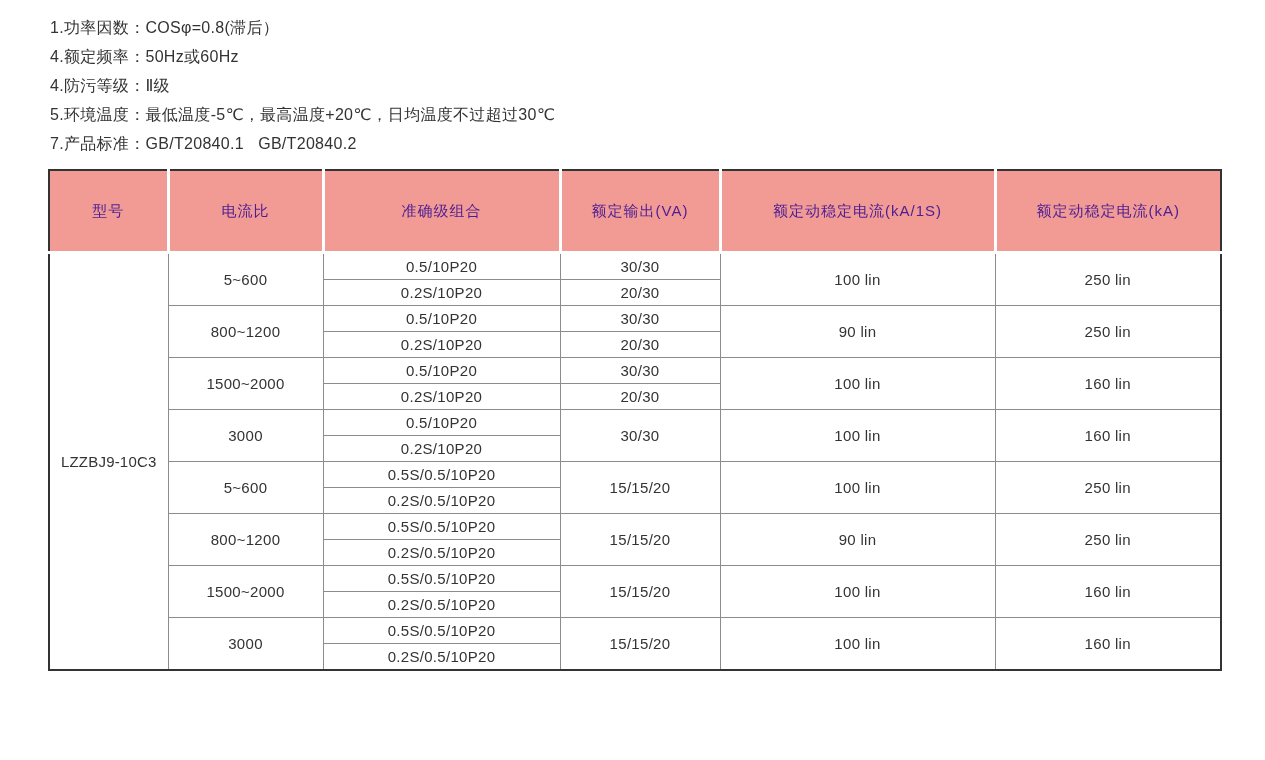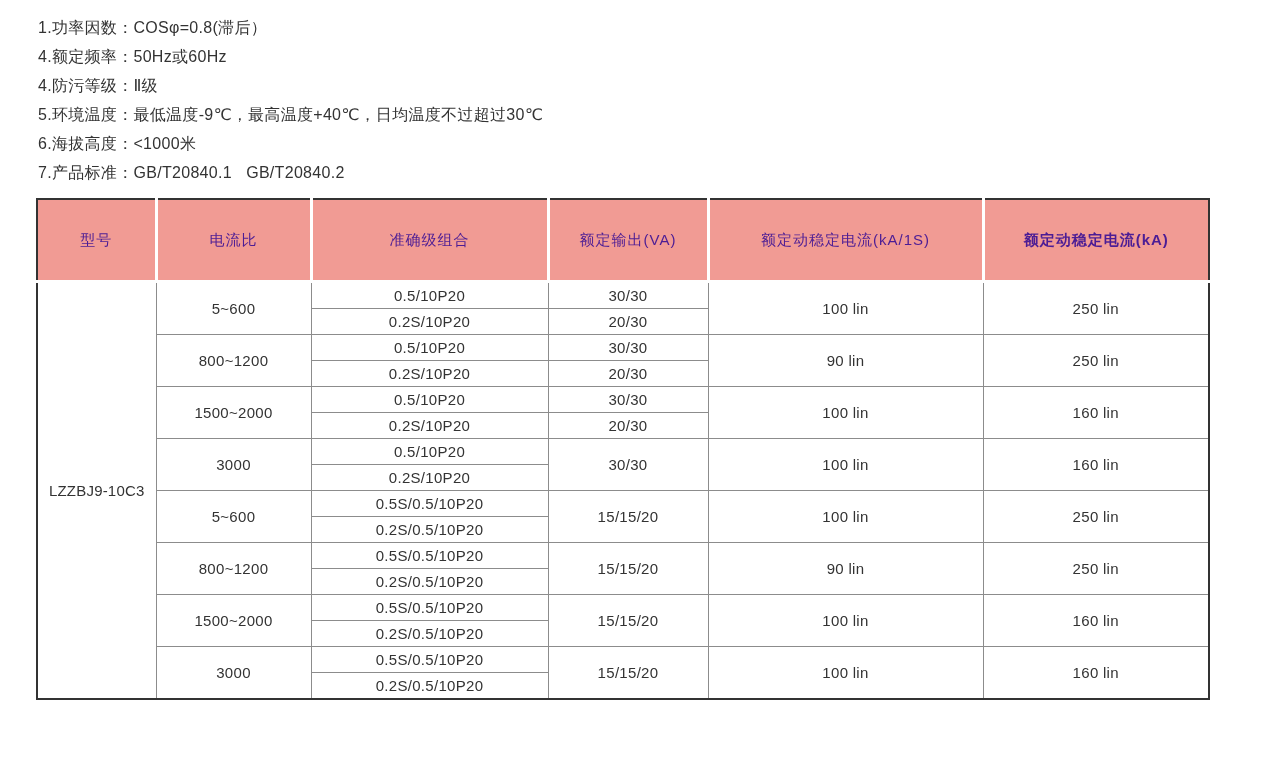--- a/index.html
+++ b/index.html
@@ -2,21 +2,21 @@
 <html><head>
 <meta charset="utf-8">
 <style>
   html, body { margin:0; padding:0; background:#ffffff; }
   body {
     font-family: "Liberation Sans", "DejaVu Sans", sans-serif;
     color:#333333;
     width:1265px; height:760px;
     overflow:hidden;
   }
-  .page { box-sizing:border-box; padding:13px 0 0 36px; }
+  .page { box-sizing:border-box; padding:13px 0 0 36px;margin-left:12px; }
 
   
   .spec-list { padding-left:2px; }
   .spec-line {
     font-size:16px;
     line-height:29px;
     white-space:pre;
     letter-spacing:0.3px;
   }
 
@@ -33,21 +33,21 @@
     color:#4c1d95;
     font-size:15px;
     font-weight:normal;
     height:80px;
     padding:0;
     text-align:center;
     border-right:3px solid #ffffff;
     border-bottom:3px solid #ffffff;
     letter-spacing:1px;
   }
-  .spec-table th:last-child { border-right:none;font-weight:bold; }
+  .spec-table th:last-child { border-right:none; }
   .spec-table td {
     border:1px solid #8c8c8c;
     font-size:15px;
     text-align:center;
     vertical-align:middle;
     height:25px;
     padding:0;
     color:#333333;
     letter-spacing:0.3px;
   }
@@ -55,22 +55,21 @@
 </style>
 </head>
 <body>
 
 <div class="page">
 
   <div class="spec-list">
     <div class="spec-line">1.功率因数：COSφ=0.8(滞后）</div>
     <div class="spec-line">4.额定频率：50Hz或60Hz</div>
     <div class="spec-line">4.防污等级：Ⅱ级</div>
-    <div class="spec-line">5.环境温度：最低温度-9℃，最高温度+40℃，日均温度不过超过30℃</div>
-    <div class="spec-line">6.海拔高度：&lt;1000米</div>
+    <div class="spec-line">5.环境温度：最低温度-5℃，最高温度+20℃，日均温度不过超过30℃</div>
     <div class="spec-line">7.产品标准：GB/T20840.1   GB/T20840.2</div>
   </div>
 
   <table class="spec-table">
     <colgroup>
       <col style="width:119px">
       <col style="width:155px">
       <col style="width:237px">
       <col style="width:160px">
       <col style="width:275px">

